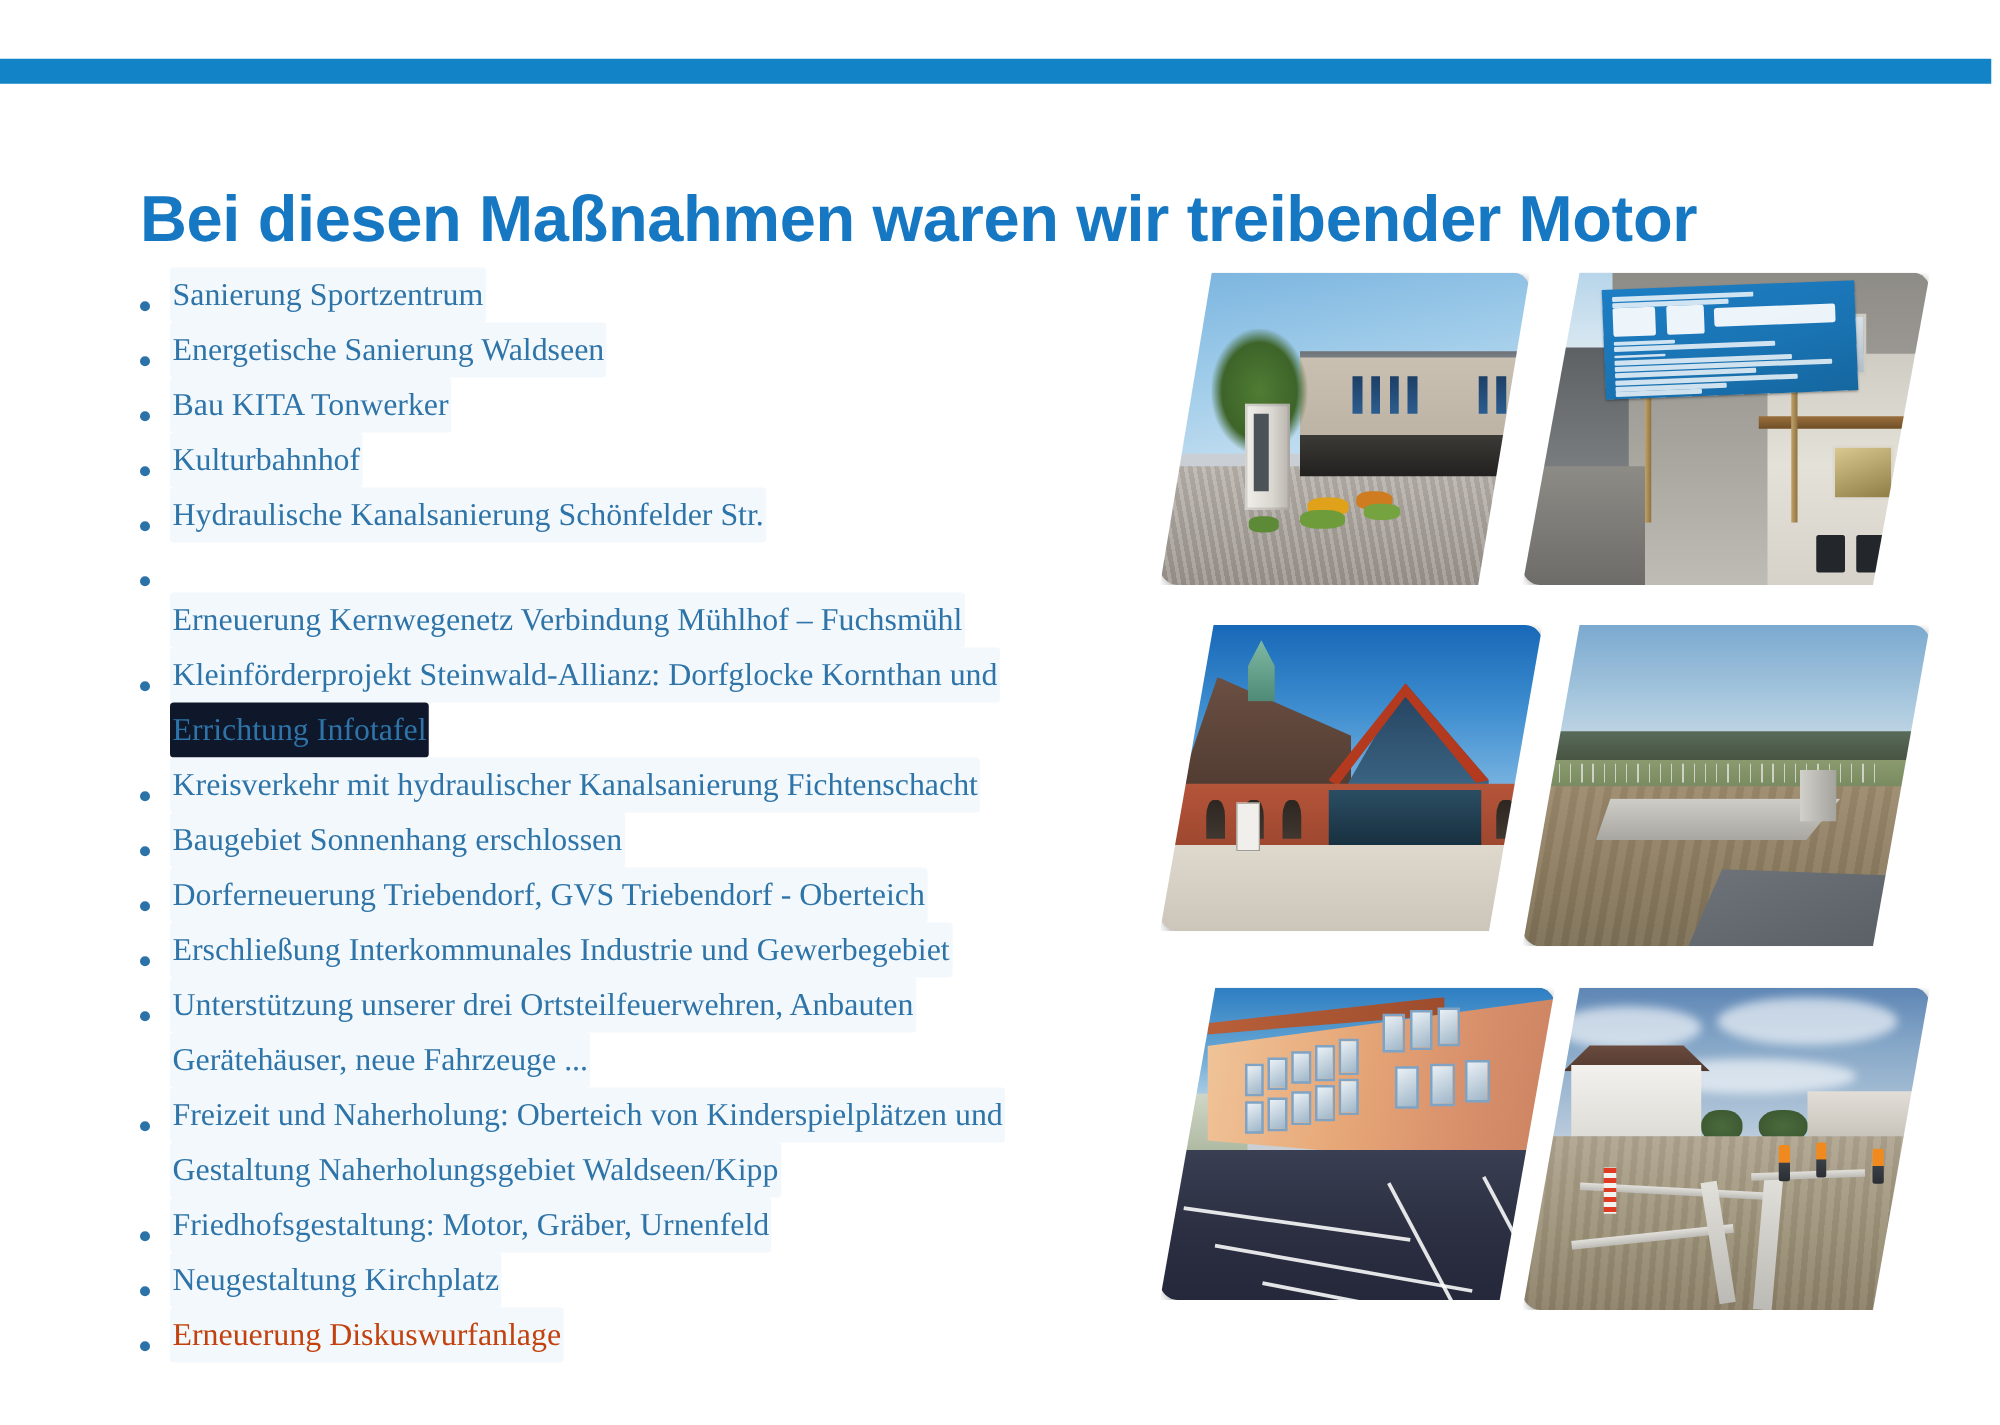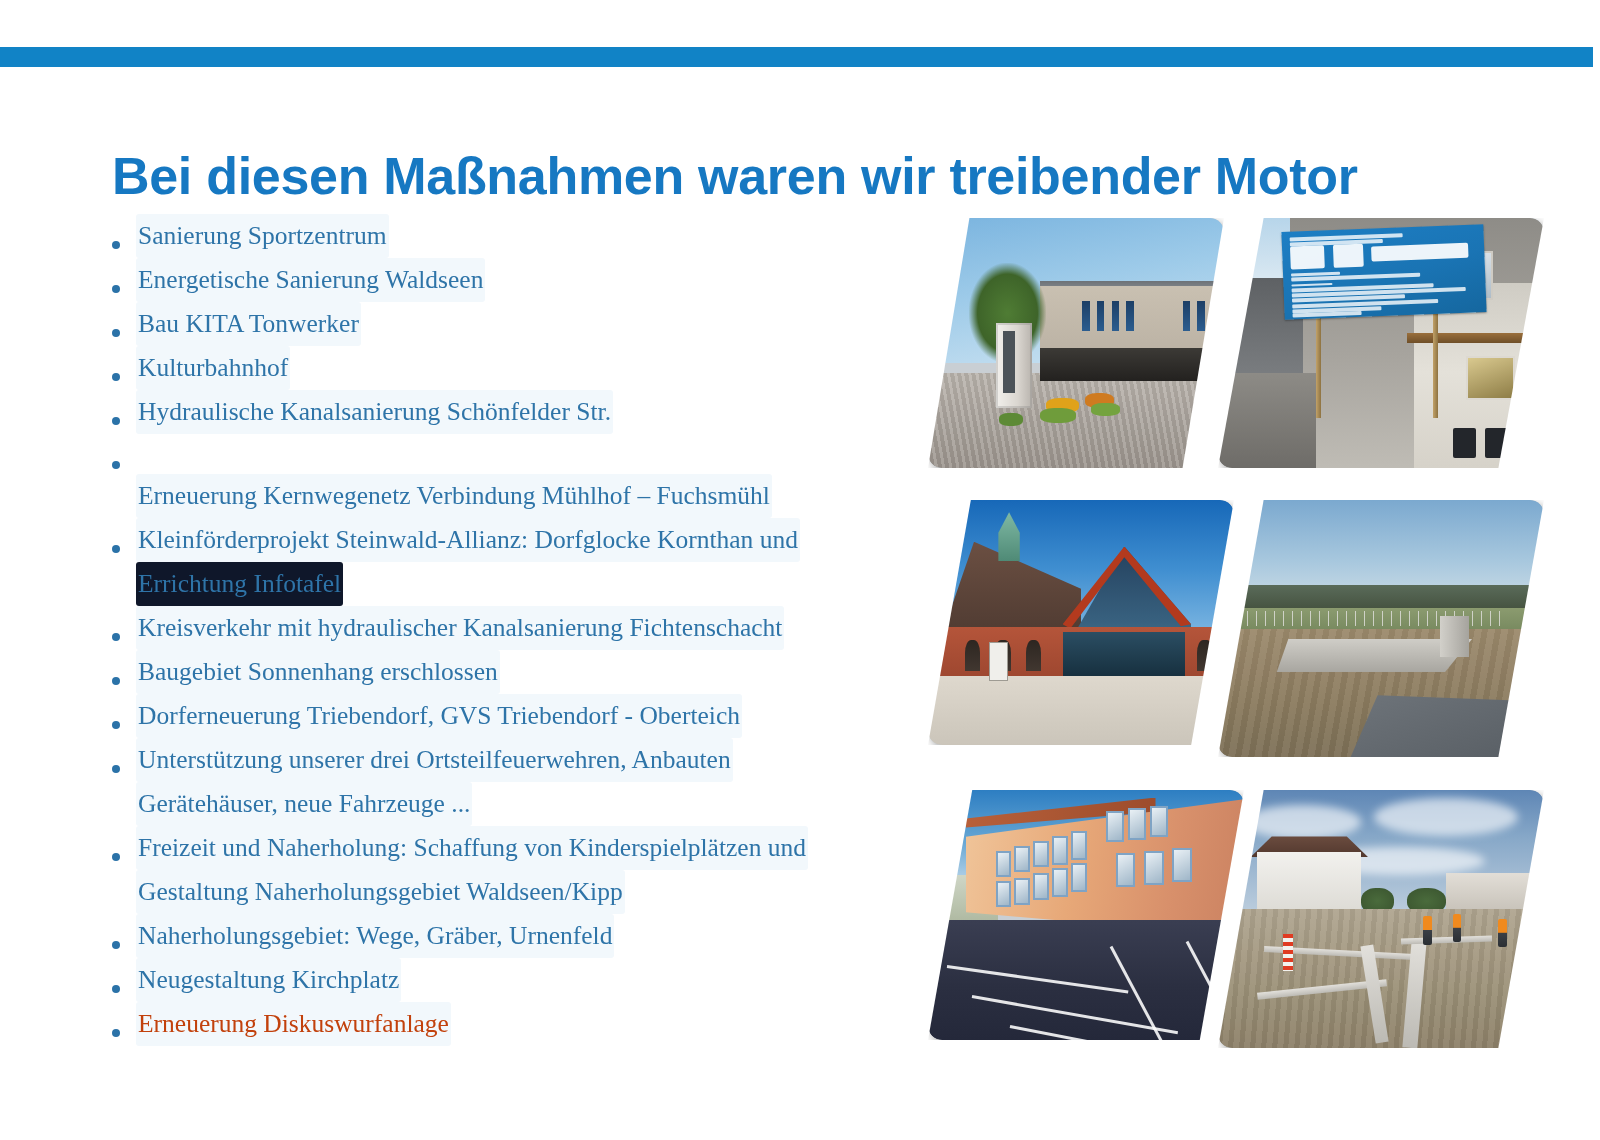--- a/index.html
+++ b/index.html
@@ -332,35 +332,41 @@
     </div>
     <div class="bullet-row">
       <span class="bullet-dot" style="color: rgb(46, 116, 168);"></span>
       <div class="bullet-body">
         <span class="bullet-line" style="color: rgb(46, 116, 168); background: rgb(242, 248, 252);">Dorferneuerung Triebendorf, GVS Triebendorf  - Oberteich</span>
       </div>
     </div>
     <div class="bullet-row">
       <span class="bullet-dot" style="color: rgb(46, 116, 168);"></span>
       <div class="bullet-body">
+        <span class="bullet-line" style="color: rgb(46, 116, 168); background: rgb(242, 248, 252);">Erschließung Interkommunales Industrie und Gewerbegebiet</span>
+      </div>
+    </div>
+    <div class="bullet-row">
+      <span class="bullet-dot" style="color: rgb(46, 116, 168);"></span>
+      <div class="bullet-body">
         <span class="bullet-line" style="color: rgb(46, 116, 168); background: rgb(242, 248, 252);">Unterstützung unserer drei Ortsteilfeuerwehren, Anbauten</span>
         <span class="bullet-line cont" style="color: rgb(46, 116, 168); background: rgb(242, 248, 252);">Gerätehäuser, neue Fahrzeuge ...</span>
       </div>
     </div>
     <div class="bullet-row">
       <span class="bullet-dot" style="color: rgb(46, 116, 168);"></span>
       <div class="bullet-body">
-        <span class="bullet-line" style="color: rgb(46, 116, 168); background: rgb(242, 248, 252);">Freizeit und Naherholung: Schaffung von Kinderspielplätzen und</span>
+        <span class="bullet-line" style="color: rgb(46, 116, 168); background: rgb(242, 248, 252);">Freizeit und Naherholung: Oberteich von Kinderspielplätzen und</span>
         <span class="bullet-line cont" style="color: rgb(46, 116, 168); background: rgb(242, 248, 252);">Gestaltung Naherholungsgebiet Waldseen/Kipp</span>
       </div>
     </div>
     <div class="bullet-row">
       <span class="bullet-dot" style="color: rgb(46, 116, 168);"></span>
       <div class="bullet-body">
-        <span class="bullet-line" style="color: rgb(46, 116, 168); background: rgb(242, 248, 252);">Naherholungsgebiet: Wege, Gräber, Urnenfeld</span>
+        <span class="bullet-line" style="color: rgb(46, 116, 168); background: rgb(242, 248, 252);">Friedhofsgestaltung: Motor, Gräber, Urnenfeld</span>
       </div>
     </div>
     <div class="bullet-row">
       <span class="bullet-dot" style="color: rgb(46, 116, 168);"></span>
       <div class="bullet-body">
         <span class="bullet-line" style="color: rgb(46, 116, 168); background: rgb(242, 248, 252);">Neugestaltung Kirchplatz</span>
       </div>
     </div>
     <div class="bullet-row">
       <span class="bullet-dot" style="color: rgb(46, 116, 168);"></span>

